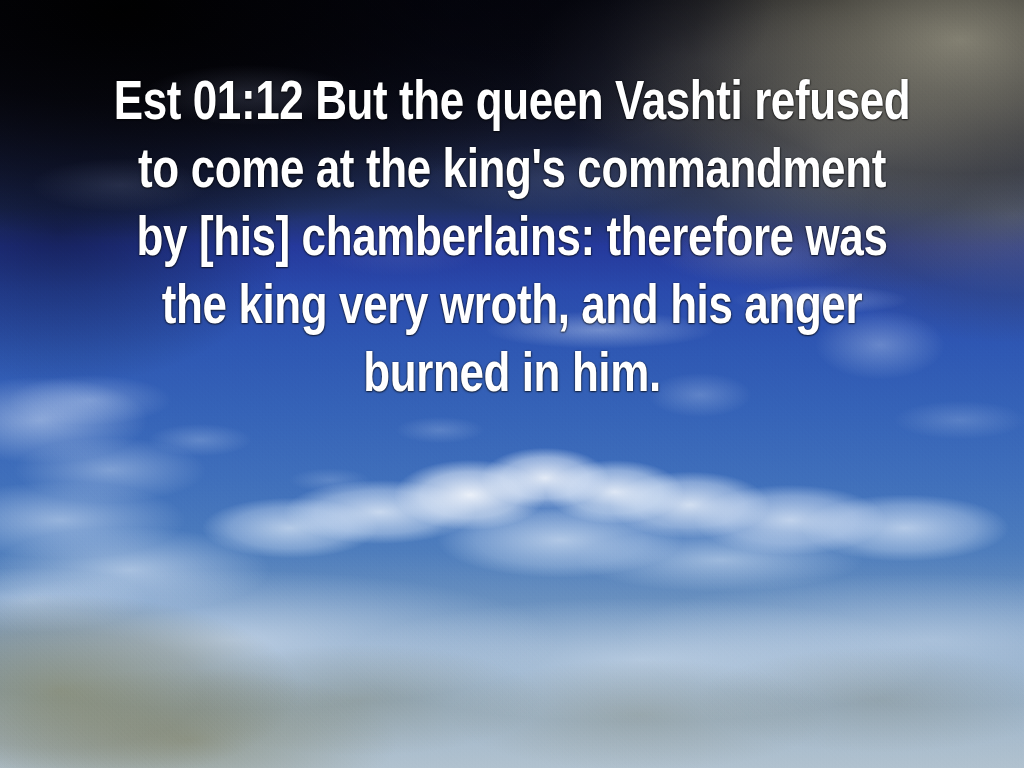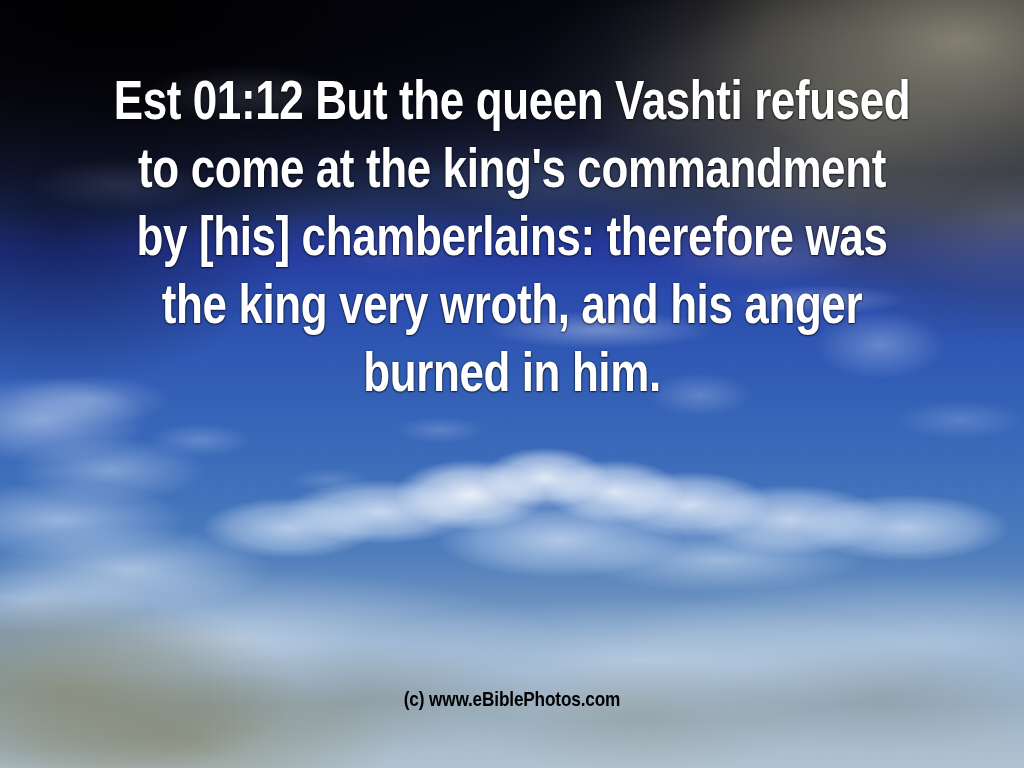--- a/index.html
+++ b/index.html
@@ -224,17 +224,14 @@
   <div class="layer" id="grain"></div>
 
   <div id="verse-block">
     <span class="verse-line">Est 01:12 But the queen Vashti refused</span>
     <span class="verse-line">to come at the king's commandment</span>
     <span class="verse-line">by [his] chamberlains: therefore was</span>
     <span class="verse-line">the king very wroth, and his anger</span>
     <span class="verse-line">burned in him.</span>
   </div>
 
-  <div id="watermark">
-    <span class="wm-text">(c) www.eBiblePhotos.com</span>
-  </div>
 
 </div>
 
 </body></html>

